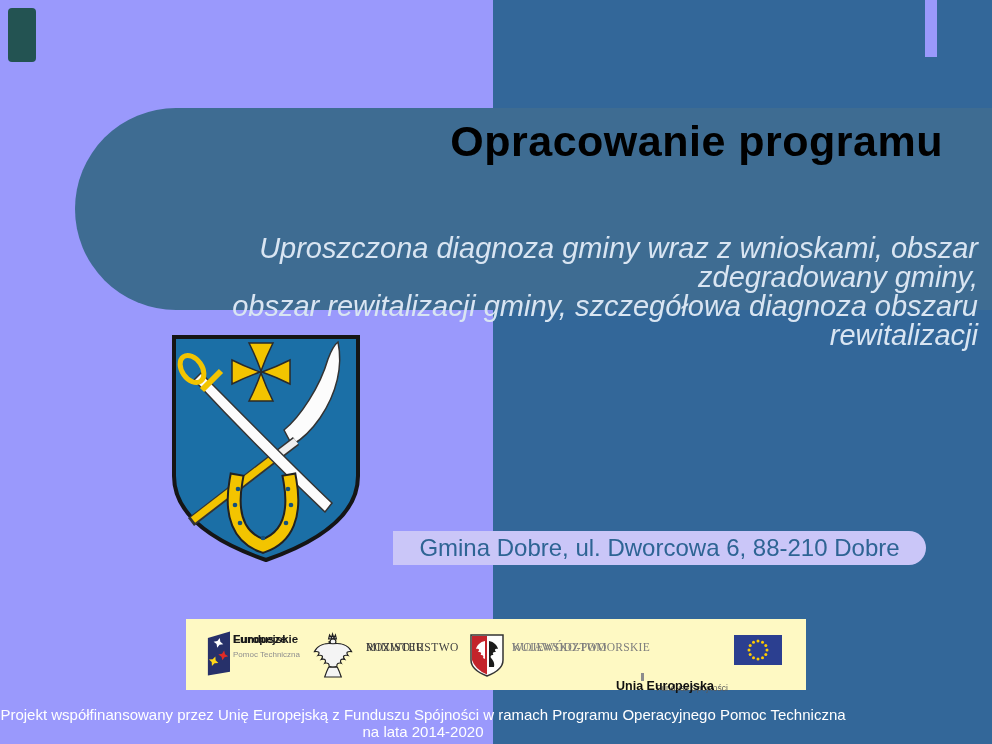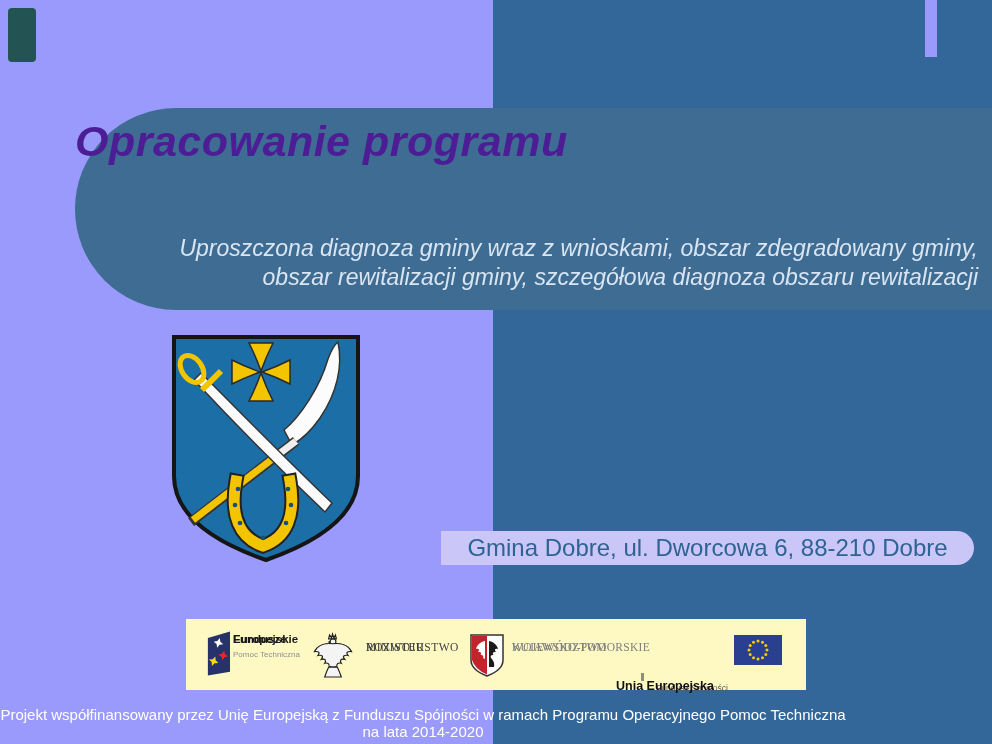--- a/index.html
+++ b/index.html
@@ -5,29 +5,29 @@
   html,body{margin:0;padding:0;}
   body{font-family:"Liberation Sans", sans-serif;}
   .slide{position:relative;width:992px;height:744px;background:#9a99fc;overflow:hidden;}
 
   .right-panel{position:absolute;left:493px;top:0;width:499px;height:744px;background:#336799;}
   .corner-accent{position:absolute;left:8px;top:8px;width:28px;height:54px;background:#235352;border-radius:4px;}
   .edge-accent{position:absolute;left:925px;top:0;width:12px;height:57px;background:#9a99fc;}
 
   .title-box{position:absolute;left:75px;top:108px;width:917px;height:202px;background:#3e6c92;border-radius:101px 0 0 101px;}
 
-  .title{position:absolute;left:75px;top:116px;width:868px;text-align:left;color:#4c1d95;
-         font-size:43px;line-height:50px;font-weight:bold;letter-spacing:0.5px;font-style:italic;}
+  .title{position:absolute;left:75px;top:116px;width:868px;text-align:right;color:#000000;
+         font-size:43px;line-height:50px;font-weight:bold;letter-spacing:0.5px;}
   .subtitle{position:absolute;left:98px;top:234px;width:880px;text-align:right;color:#d9e5f2;
-            font-size:23px;line-height:29px;font-style:italic;}
+            font-size:29px;line-height:29px;font-style:italic;}
 
   .coa{position:absolute;left:168px;top:331px;width:196px;height:235px;}
 
   .pill{position:absolute;left:393px;top:531px;width:533px;height:34px;background:#cac6f8;
-        border-radius:0 17px 17px 0;color:#2e6494;font-size:24px;line-height:34px;text-align:center;margin-left:48px;}
+        border-radius:0 17px 17px 0;color:#2e6494;font-size:24px;line-height:34px;text-align:center;}
 
   .banner{position:absolute;left:186px;top:619px;width:620px;height:71px;background:#fef9c3;}
   .banner *{position:absolute;}
   .fe-flag{left:19px;top:11px;width:25px;height:47px;}
   .fe-text{left:47px;top:14px;font-size:11.5px;line-height:13px;font-weight:bold;color:#1a1a1a;white-space:nowrap;}
   .fe-sub{position:static;display:block;font-size:8px;font-weight:normal;color:#8f8f8f;margin-top:15px;}
   .eagle{left:126px;top:13px;width:41px;height:47px;}
   .min-text{left:180px;top:21px;font-family:"Liberation Serif", serif;font-size:11.5px;line-height:14.5px;
             color:#3f3f3f;letter-spacing:0.5px;white-space:nowrap;}
   .kp-shield{left:283px;top:14px;width:36px;height:45px;}

